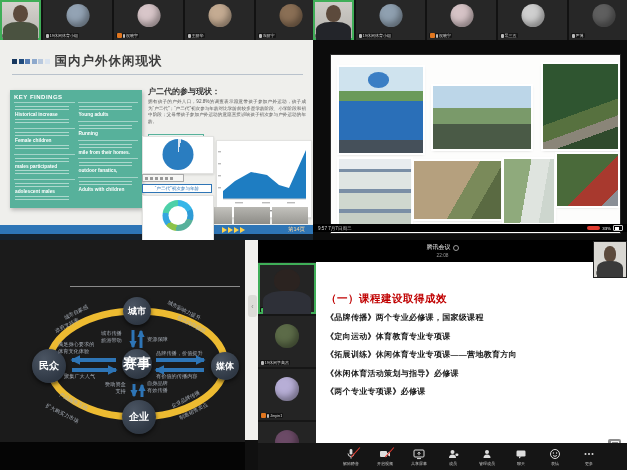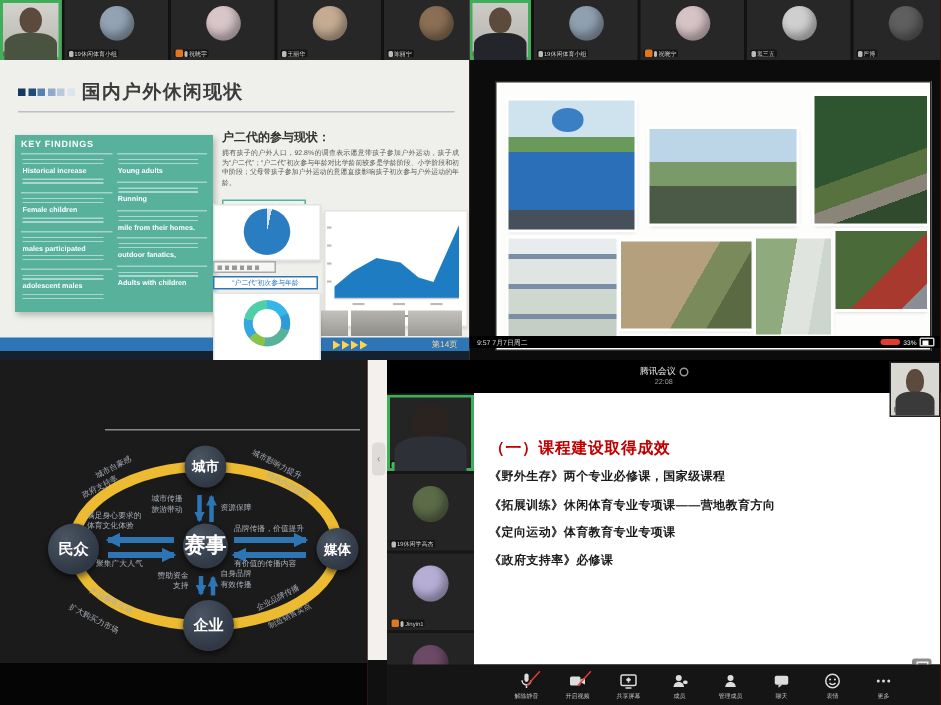--- a/index.html
+++ b/index.html
@@ -1,16 +1,16 @@
 <!DOCTYPE html>
 <html><head>
 <meta charset="utf-8">
 <style>
   html,body{margin:0;padding:0;background:#000;}
-  .stage{position:relative;width:627px;height:470px;overflow:hidden;background:#b91c1c;
+  .stage{position:relative;width:627px;height:470px;overflow:hidden;background:#fca5a5;
     font-family:"Liberation Sans","DejaVu Sans",sans-serif;}
   .q{position:absolute;overflow:hidden;}
   .q-tl{left:0;top:0;width:313px;height:240px;background:#141414;}
   .q-tr{left:313px;top:0;width:314px;height:240px;background:#0c0c0c;}
   .q-bl{left:0;top:240px;width:245px;height:230px;background:#1b1b1b;}
   .q-br{left:245px;top:240px;width:382px;height:230px;background:#101010;}
 
   
   .strip{position:absolute;left:0;top:0;right:0;height:40px;background:#121212;display:flex;gap:2px;}
   .tile{position:relative;background:#272727;flex:0 0 69px;overflow:hidden;}
@@ -517,29 +517,30 @@
           </span>
         </div>
 
     </div>
 
     <div class="br-main">
       <div class="br-slide-title">（一）课程建设取得成效</div>
       <div class="bullets">
 
 
-          <div>《野外生存》两个专业必修课，国家级课程</div>
-
+          <div>《品牌传播》两个专业必修课，国家级课程</div>
+
+
+          <div>《定向运动》体育教育专业专项课</div>
 
           <div>《拓展训练》休闲体育专业专项课——营地教育方向</div>
 
-          <div>《定向运动》体育教育专业专项课</div>
-
-
-          <div>《政府支持率》必修课</div>
+          <div>《休闲体育活动策划与指导》必修课</div>
+
+          <div>《两个专业专项课》必修课</div>
 
       </div>
     </div>
 
     <div class="selfview person p-self">
       <span class="lbl">
           <span class="mic"></span>
         </span>
     </div>
     <div class="rotlock">

